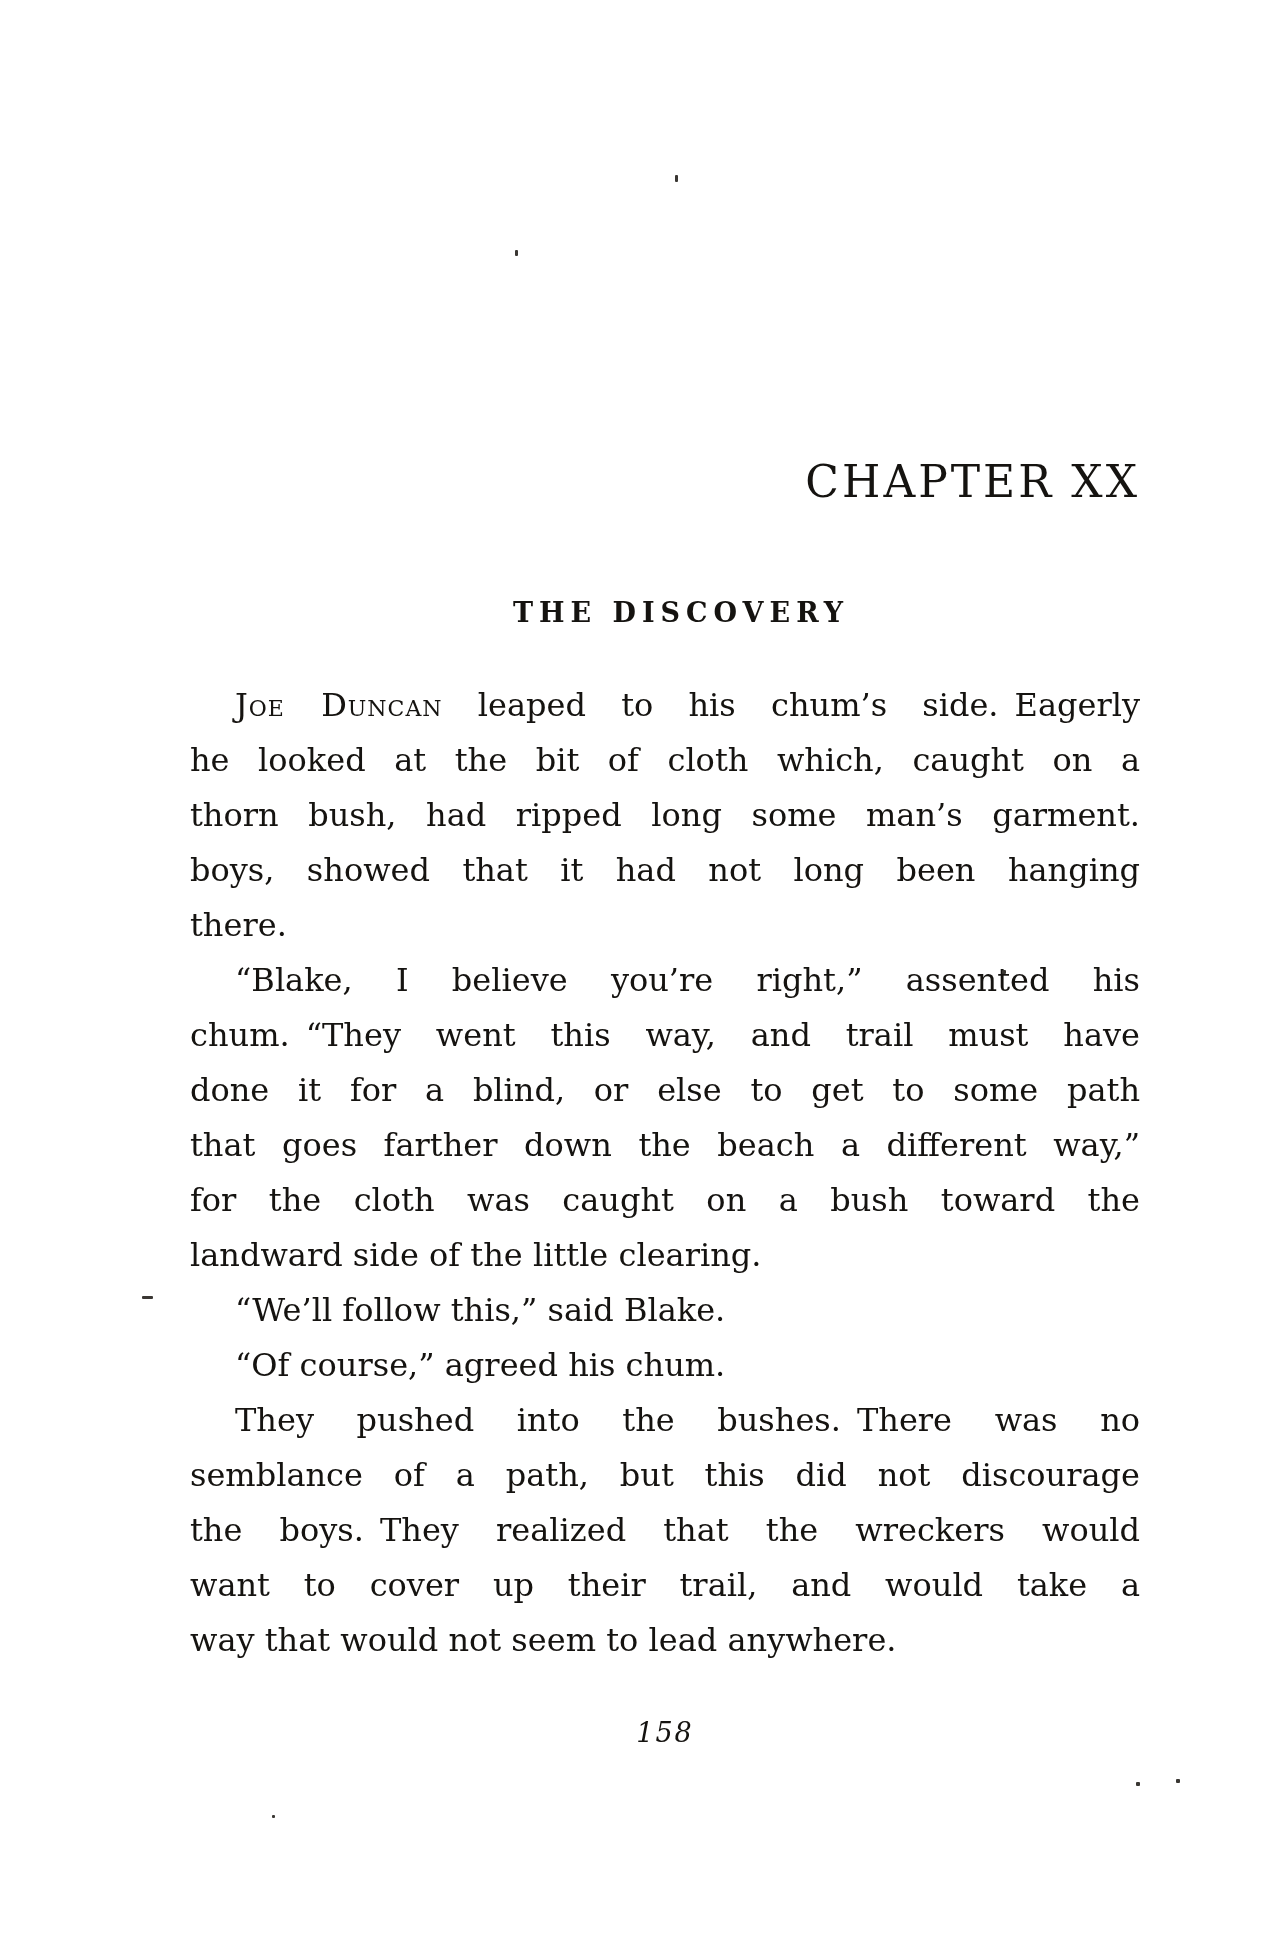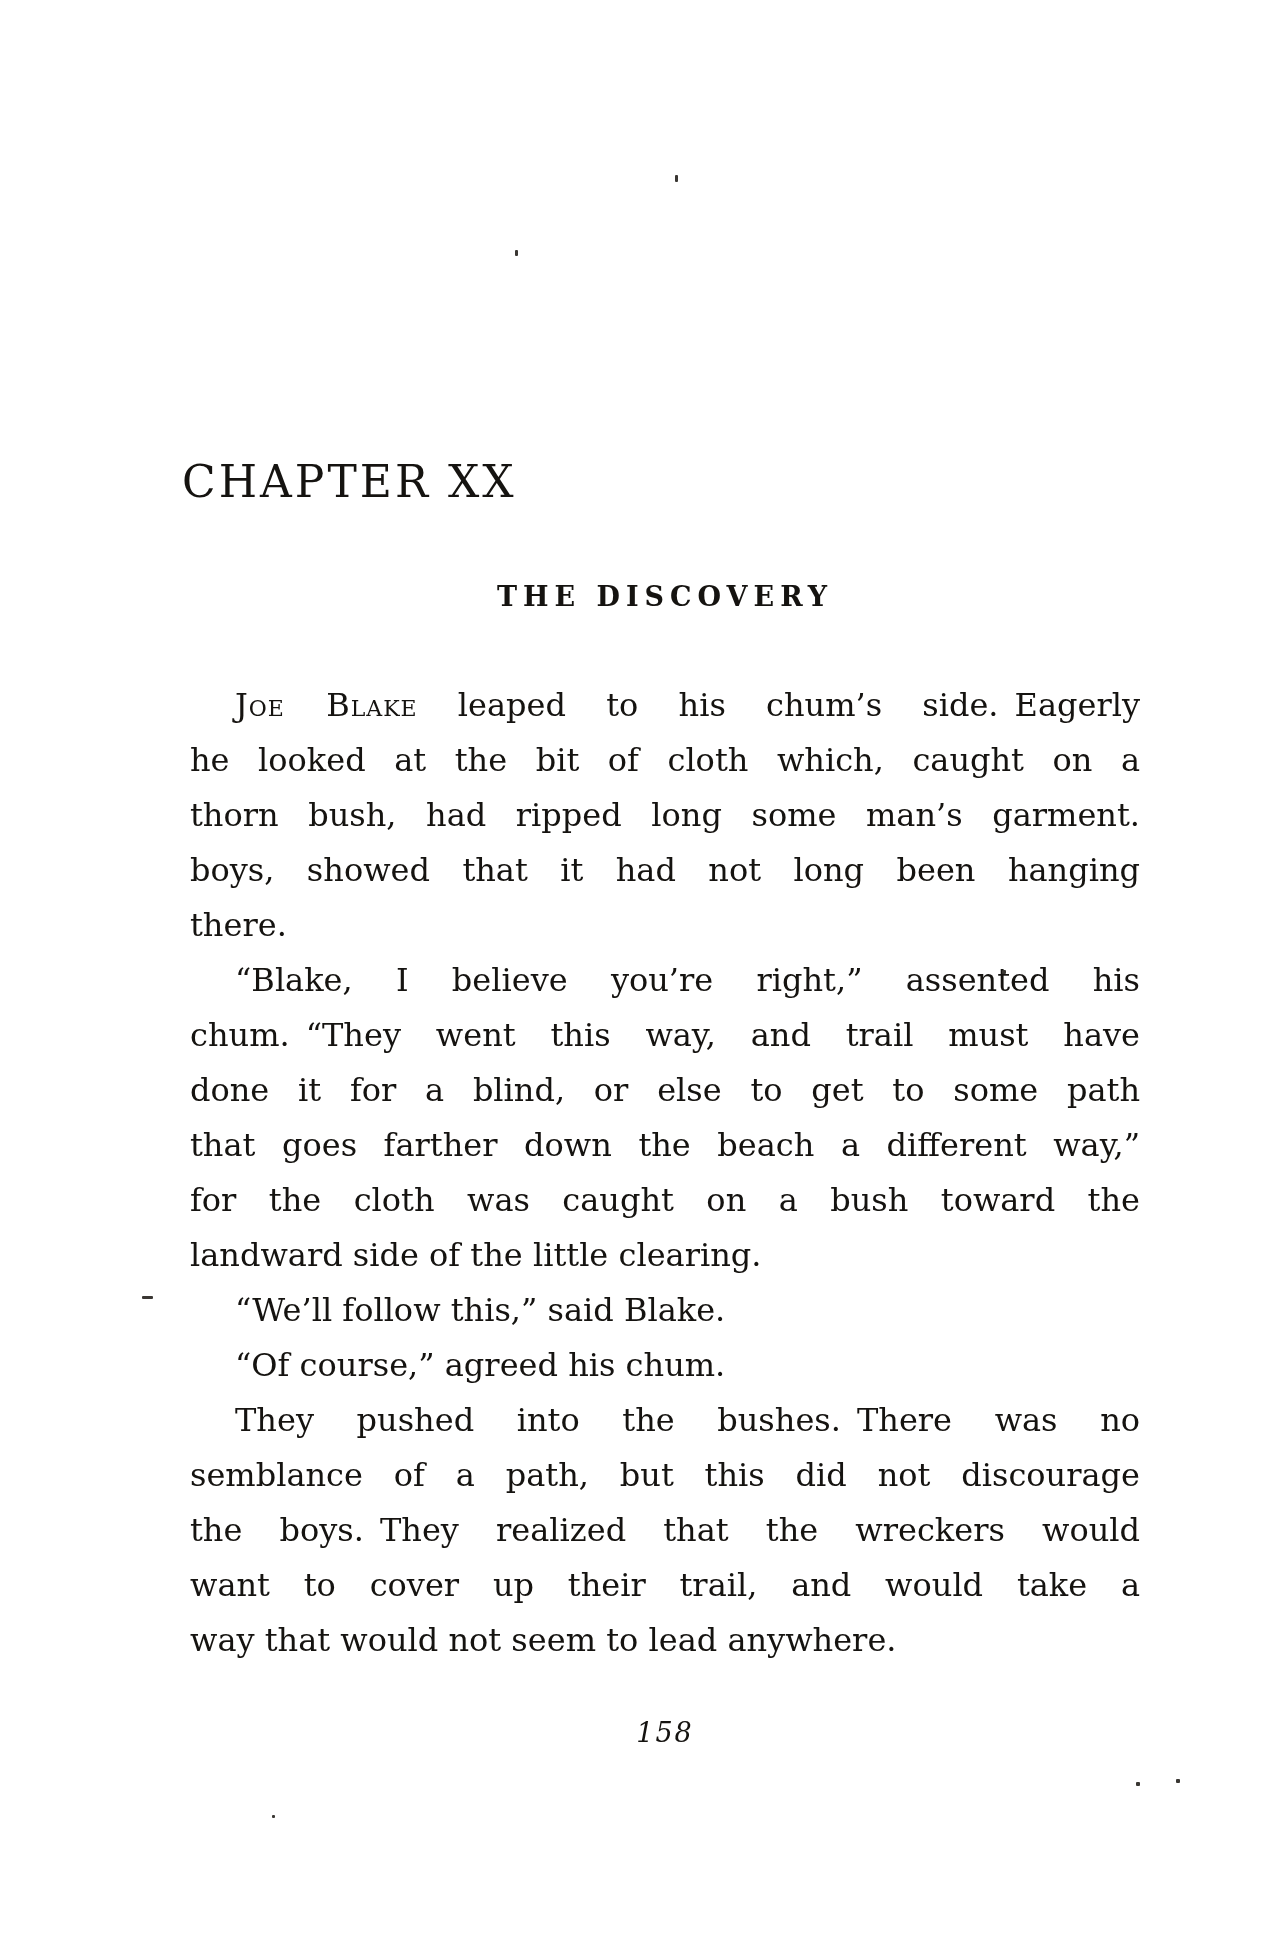--- a/index.html
+++ b/index.html
@@ -11,37 +11,37 @@
     position: relative;
     width: 1277px;
     height: 1942px;
     background: #ffffff;
     overflow: hidden;
     font-family: "DejaVu Serif", "Liberation Serif", serif;
     color: #151310;
   }
   .chapter-title {
     position: absolute;
-    left: 182px;
+    left: 190px;
     width: 950px;
     top: 458px;
     margin: 0;
-    text-align: left;
+    text-align: right;
     font-size: 44px;
     line-height: 48px;
     font-weight: 400;
     letter-spacing: 3px;
     white-space: nowrap;
   }
   .section-title {
     position: absolute;
     left: 190px;
     width: 950px;
     top: 582px;
-    margin: 0;
+    margin: 16px;
     text-align: center;
     font-size: 27px;
     line-height: 30px;
     font-weight: 700;
     letter-spacing: 6px;
     white-space: nowrap;
   }
   .body-text {
     position: absolute;
     left: 190px;
@@ -88,21 +88,21 @@
   }
 </style>
 </head>
 <body>
 
 <div class="page">
   <h1 class="chapter-title">CHAPTER XX</h1>
   <h2 class="section-title">THE DISCOVERY</h2>
   <div class="body-text" id="body-text">
       <div class="paragraph">
-        <div class="line first"><span class="smallcaps">Joe Blake</span><span> leaped to his chum’s side. Eagerly</span></div>
+        <div class="line first"><span class="smallcaps">Joe Duncan</span><span> leaped to his chum’s side. Eagerly</span></div>
         <div class="line">he looked at the bit of cloth which, caught on a</div>
         <div class="line">thorn bush, had ripped long some man’s garment.</div>
         <div class="line">boys, showed that it had not long been hanging</div>
         <div class="line last">there.</div>
       </div>
       <div class="paragraph">
         <div class="line first">“Blake, I believe you’re right,” assented his</div>
         <div class="line">chum. “They went this way, and trail must have</div>
         <div class="line">done it for a blind, or else to get to some path</div>
         <div class="line">that goes farther down the beach a different way,”</div>

